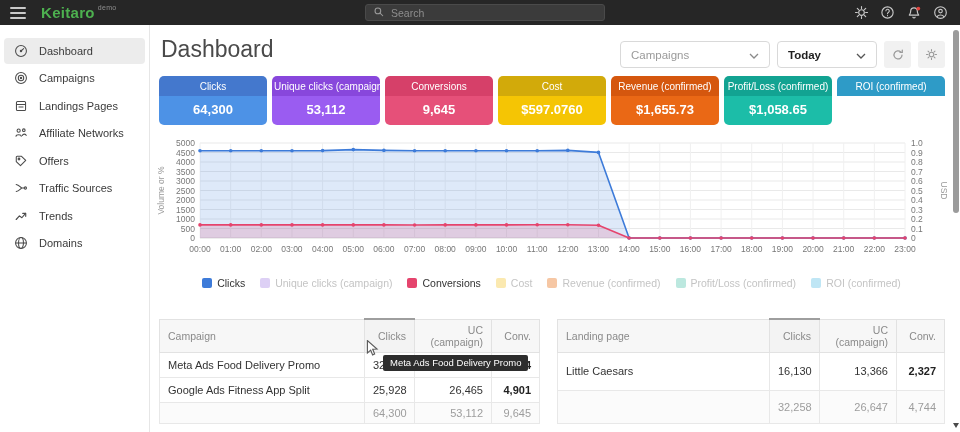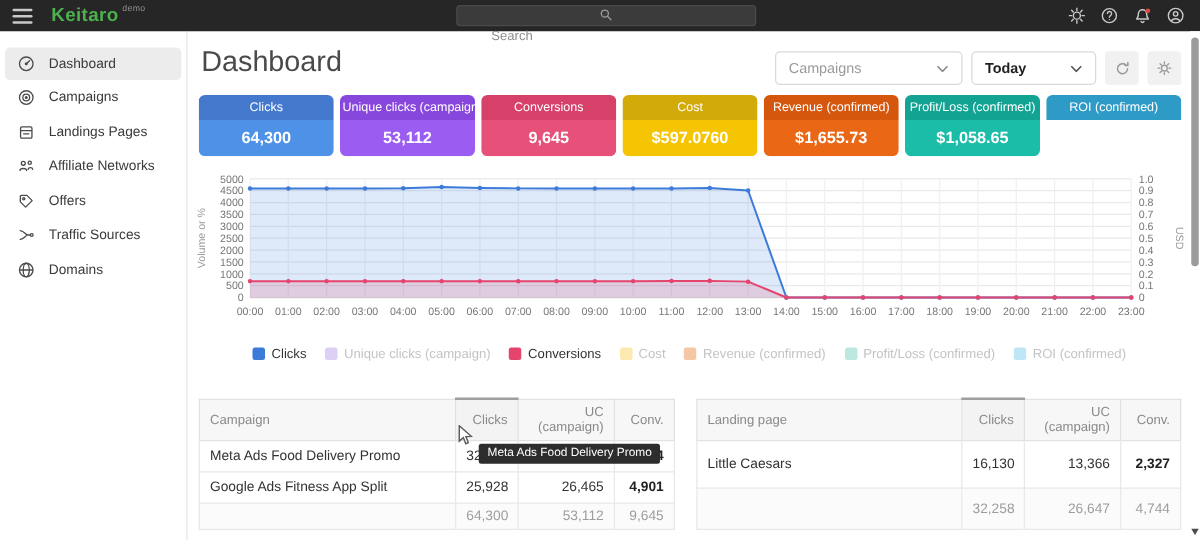--- a/index.html
+++ b/index.html
@@ -5,21 +5,21 @@
   * { margin:0; padding:0; box-sizing:border-box; }
   html,body { width:960px; height:432px; overflow:hidden; }
   body { position:relative; background:#fff; font-family:"Liberation Sans",sans-serif; }
 
   
   .topbar { position:absolute; top:0; left:0; width:960px; height:25px; background:#262626; display:flex; align-items:center; z-index:5; }
   .hamburger { margin-left:10px; display:flex; flex-direction:column; gap:3px; cursor:pointer; }
   .hamburger span { width:16px; height:2px; background:#c9c9c9; border-radius:1px; }
   .brand { color:#4db04f; font-weight:bold; font-size:15px; margin-left:15px; letter-spacing:.3px; }
   .brand-suffix { color:#8f8f8f; font-size:7px; vertical-align:top; margin-left:3px; font-weight:normal; }
-  .searchbox { position:absolute; left:365px; top:4px; width:240px; height:17px; background:#3b3b3b; border:1px solid #4a4a4a; border-radius:3px; display:flex; align-items:center; padding:0 7px;flex-direction:column; }
+  .searchbox { position:absolute; left:365px; top:4px; width:240px; height:17px; background:#3b3b3b; border:1px solid #4a4a4a; border-radius:3px; display:flex; align-items:center; padding:0 7px; }
   .searchbox input { background:transparent; border:none; outline:none; color:#bdbdbd; font-size:10.5px; margin-left:6px; width:190px; font-family:"Liberation Sans",sans-serif; }
   .searchbox input::placeholder { color:#8e8e8e; }
   .topbar-icons { position:absolute; right:12px; top:0; height:25px; display:flex; align-items:center; gap:11px; }
   .tb-icon { display:flex; align-items:center; cursor:pointer; }
 
   
   .sidebar { position:absolute; top:25px; left:0; width:150px; height:407px; background:#fff; border-right:1px solid #e6e6e6; padding-top:11px; z-index:2; }
   .side-item { display:flex; align-items:center; height:26px; margin:1.5px 4px; padding:0 9px; border-radius:4px; font-size:11px; color:#3a3a3a; cursor:pointer; }
   .side-item.active { background:#ececec; }
   .side-icon { width:15px; height:15px; margin-right:11px; display:flex; align-items:center; justify-content:center; flex:none; }
@@ -170,20 +170,29 @@
     <span>Offers</span>
   </div>
   <div class="side-item">
     <span class="side-icon">
         <svg width="14" height="14" viewBox="0 0 16 16" fill="none" stroke="#4b4b4b" stroke-width="1.2" stroke-linecap="round">
           <path d="M2.5 4 C6 4.5 7 7.2 9 8 M2.5 12 C6 11.5 7 8.8 9 8 M9 8 H11.5"></path>
           <circle cx="13" cy="8" r="1.3"></circle>
         </svg>
       </span>
     <span>Traffic Sources</span>
+  </div>
+  <div class="side-item">
+    <span class="side-icon">
+        <svg width="14" height="14" viewBox="0 0 16 16" fill="none" stroke="#4b4b4b" stroke-width="1.3" stroke-linecap="round" stroke-linejoin="round">
+          <path d="M2.5 12 L6.2 7.8 L9 10 L13.2 5"></path>
+          <path d="M10 5 H13.4 V8.4"></path>
+        </svg>
+      </span>
+    <span>Trends</span>
   </div>
   <div class="side-item">
     <span class="side-icon">
         <svg width="14" height="14" viewBox="0 0 16 16" fill="none" stroke="#4b4b4b" stroke-width="1.2">
           <circle cx="8" cy="8" r="6.2"></circle>
           <ellipse cx="8" cy="8" rx="2.8" ry="6.2"></ellipse>
           <path d="M1.8 8 H14.2"></path>
         </svg>
       </span>
     <span>Domains</span>

